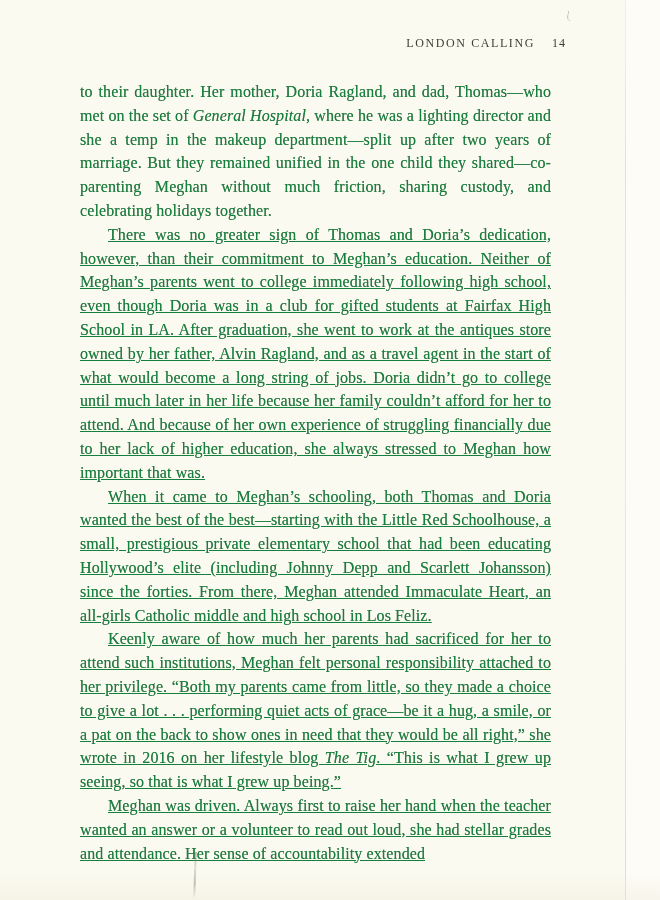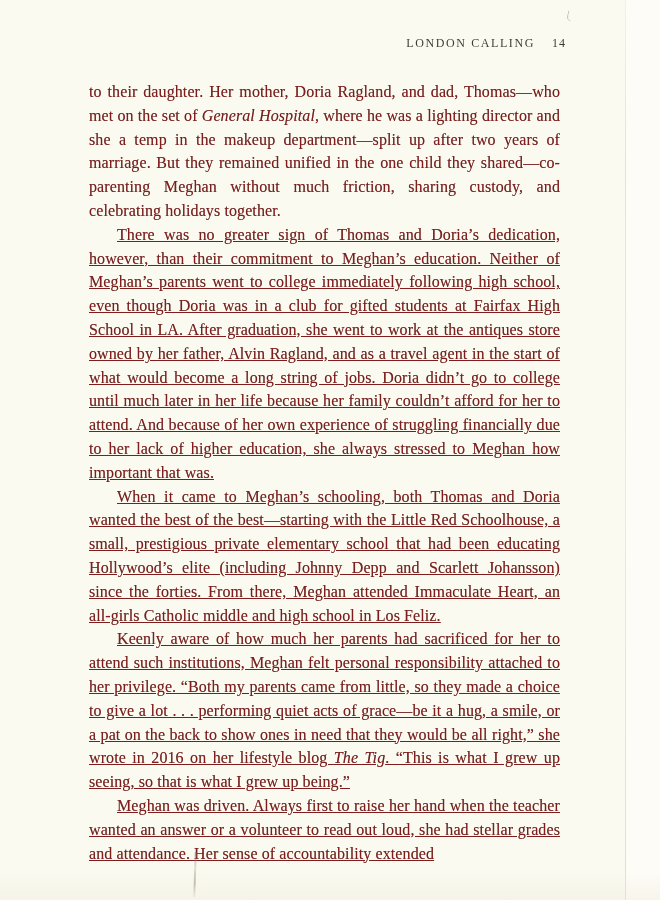--- a/index.html
+++ b/index.html
@@ -47,25 +47,25 @@
     color: #3e3d35;
     white-space: nowrap;
   }
   .running-header .pagenum {
     margin-left: 17px;
     letter-spacing: 1px;
   }
   .body-text {
     position: absolute;
     top: 80px;
-    left: 89px;
+    left: 80px;
     width: 471px;
     font-size: 16px;
     line-height: 23.8px;
-    color: #7f1d1d;
+    color: #15803d;
     text-align: justify;
     letter-spacing: 0.1px;
     text-shadow: 0 0 0.45px rgba(63,61,52,0.55);
   }
   .body-text p {
     margin: 0;
     padding: 0;
     hyphens: none;
   }
   .body-text p.indent {

